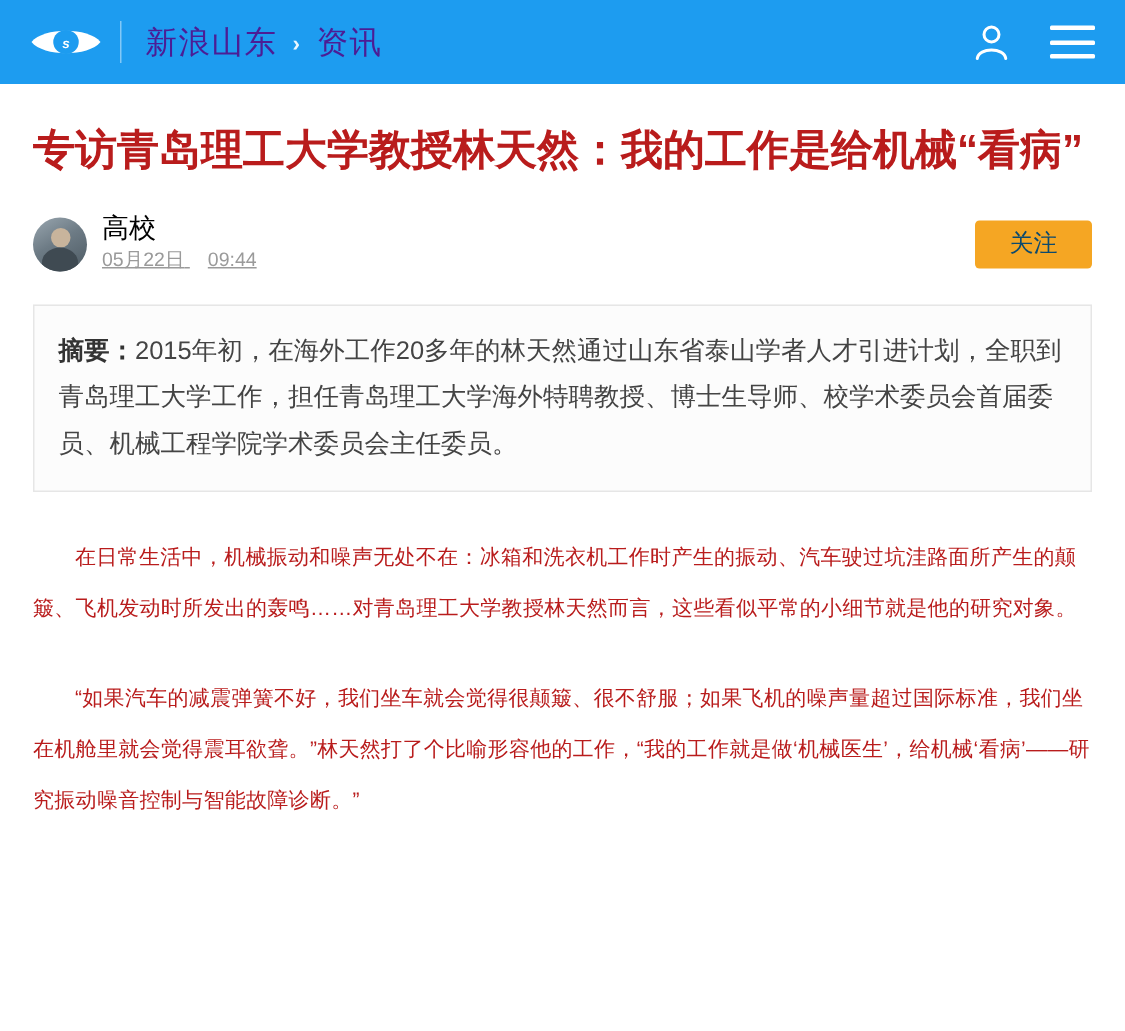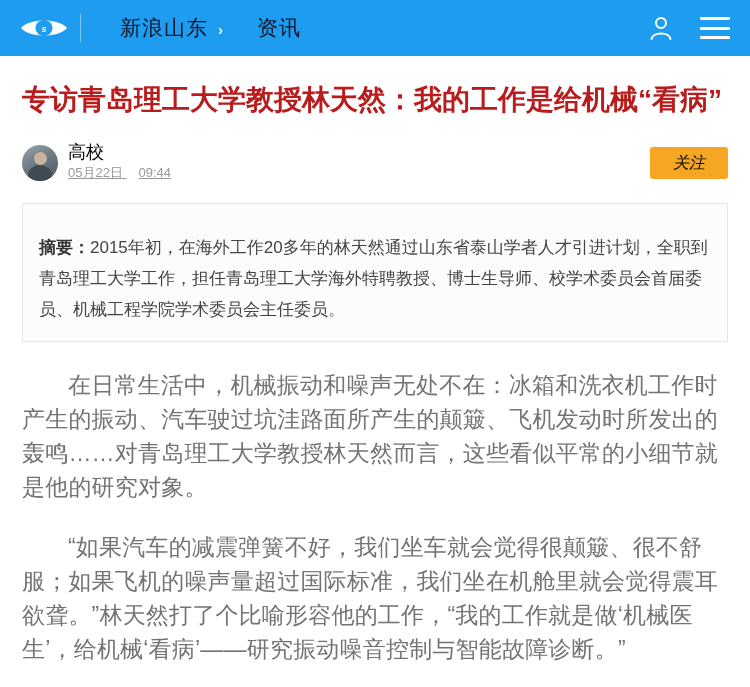--- a/index.html
+++ b/index.html
@@ -42,21 +42,21 @@
     margin: 0 16px 0 8px;
     flex: 0 0 auto;
   }
   .breadcrumb {
     display: flex;
     align-items: center;
     color: #ffffff;
     font-size: 21px;
     letter-spacing: 1px;
   }
-  .breadcrumb .crumb { color: #0f172a; margin-left: 23px; }
+  .breadcrumb .crumb { color: #4c1d95; }
   .breadcrumb .sep {
     margin: 0 10px;
     font-size: 15px;
     color: #eaf6ff;
     font-weight: bold;
     transform: translateY(1px);
   }
   .header-right {
     margin-left: auto;
     display: flex;
@@ -113,49 +113,48 @@
   .meta-text {
     margin-left: 10px;
     line-height: 17px;
   }
   .meta-name { font-size: 18px; color: #000000; }
   .meta-date { font-size: 13px; color: #9a9a9a; margin-top: 3px; text-decoration: underline; }
   .meta-date .time { margin-left: 12px; }
   .follow-btn {
     margin-left: auto;
     background: #f5a623;
-    color: #000000;
+    color: #0c4a6e;
     font-size: 16px;
     border: none;
     border-radius: 3px;
     width: 78px;
     height: 32px;
     line-height: 32px;
     text-align: center;
     cursor: pointer;
     font-family: "Liberation Sans", sans-serif;
     padding: 0;
-    font-style: italic;
   }
 
   .summary {
     border: 1px solid #e6e6e6;
     background: #fcfcfc;
-    padding: 28px 16px 16px 16px;
+    padding: 14px 16px 16px 16px;
     margin-top: 22px;
     font-size: 17px;
     line-height: 31px;
     color: #444444;
   }
   .summary .label { font-weight: bold; color: #333; }
 
   .body-p {
-    font-size: 23px;
+    font-size: 14px;
     line-height: 34px;
-    color: #737373;
+    color: #b91c1c;
     margin: 26px 0 0 0;
     text-indent: 2em;
     letter-spacing: 0.2px;
   }
 </style>
 </head>
 <body>
 
 <div class="header">
 

